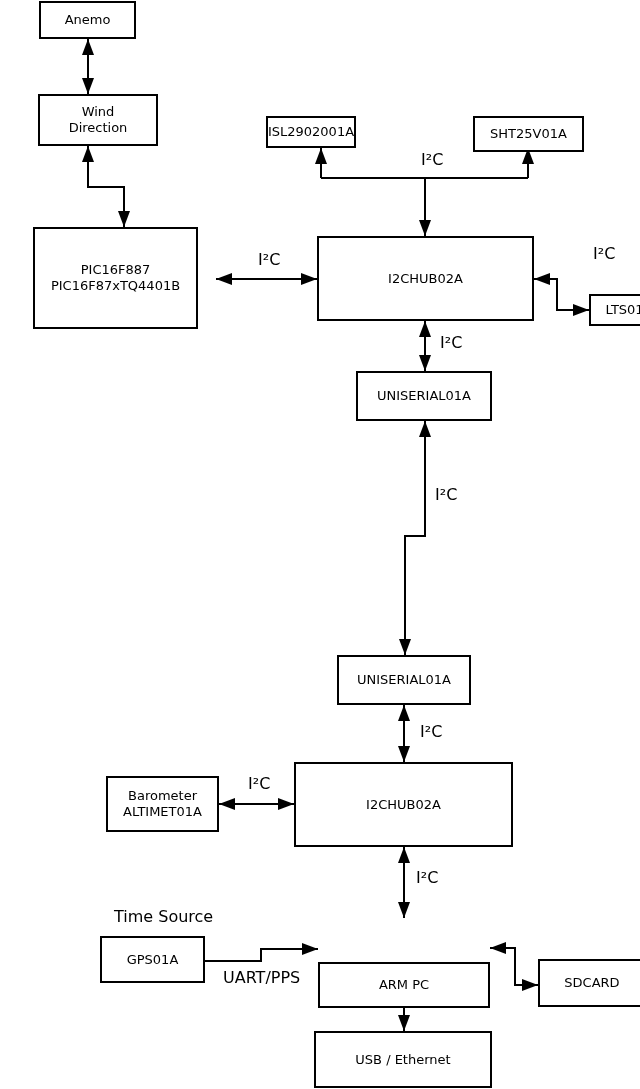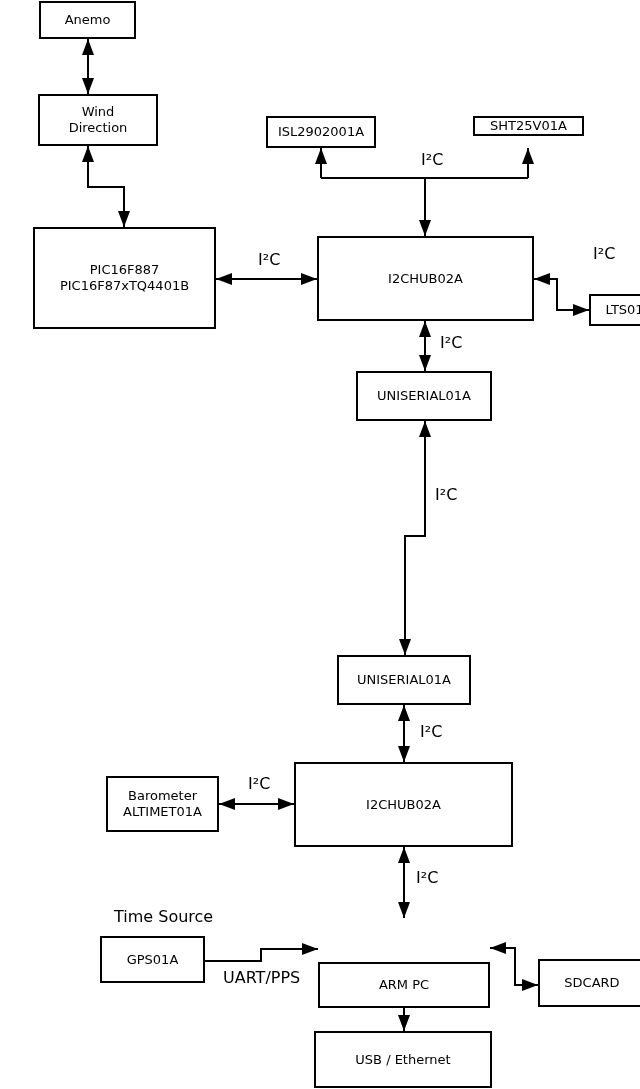--- a/index.html
+++ b/index.html
@@ -64,26 +64,26 @@
       <path d="M458,948 H483 V985 H506" marker-start="url(#arrS)" marker-end="url(#arr)"></path>
       <path d="M372,981 V1031" marker-start="url(#arrS)" marker-end="url(#arr)"></path>
     </g>
   </svg>
 
   <div class="node" style="left:7px;top:1px;width:97px;height:38px">Anemo</div>
 
   <div class="node" style="left:6px;top:94px;width:120px;height:52px">Wind
 Direction</div>
 
-  <div class="node" style="left:1px;top:227px;width:183px;height:102px">PIC16F887
+  <div class="node" style="left:1px;top:227px;width:165px;height:102px">PIC16F887
 PIC16F87xTQ4401B</div>
 
-  <div class="node" style="left:234px;top:116px;width:110px;height:32px">ISL2902001A</div>
+  <div class="node" style="left:234px;top:116px;width:90px;height:32px">ISL2902001A</div>
 
-  <div class="node" style="left:441px;top:116px;width:111px;height:20px">SHT25V01A</div>
+  <div class="node" style="left:441px;top:116px;width:111px;height:36px">SHT25V01A</div>
 
   <div class="node" style="left:285px;top:236px;width:217px;height:85px">I2CHUB02A</div>
 
   <div class="node" style="left:557px;top:294px;width:80px;height:32px">LTS01A</div>
 
   <div class="node" style="left:324px;top:371px;width:136px;height:50px">UNISERIAL01A</div>
 
   <div class="node" style="left:305px;top:655px;width:134px;height:50px">UNISERIAL01A</div>
 
   <div class="node" style="left:74px;top:776px;width:113px;height:56px">Barometer

